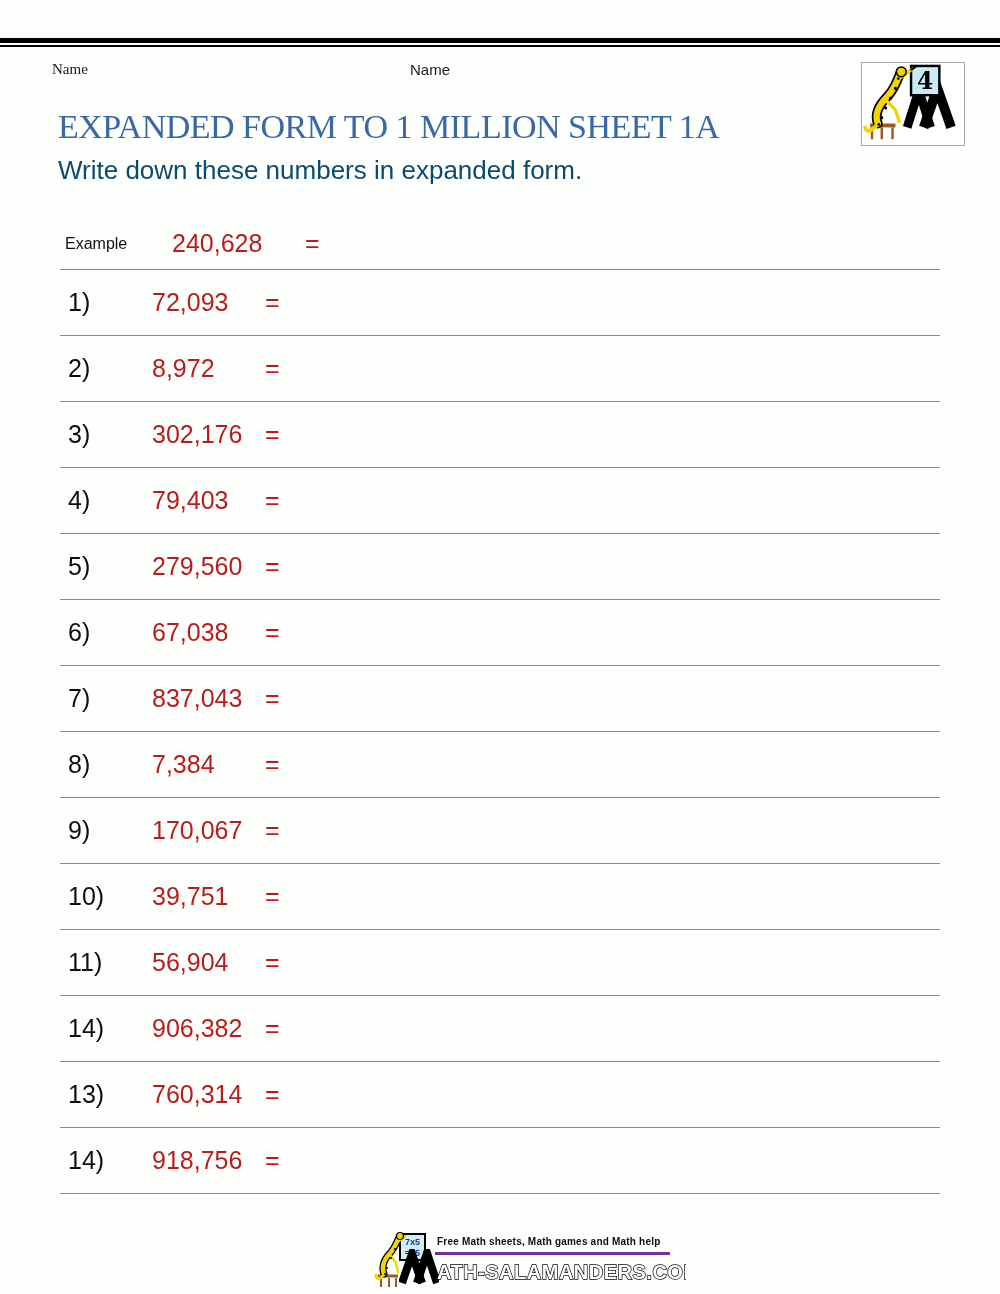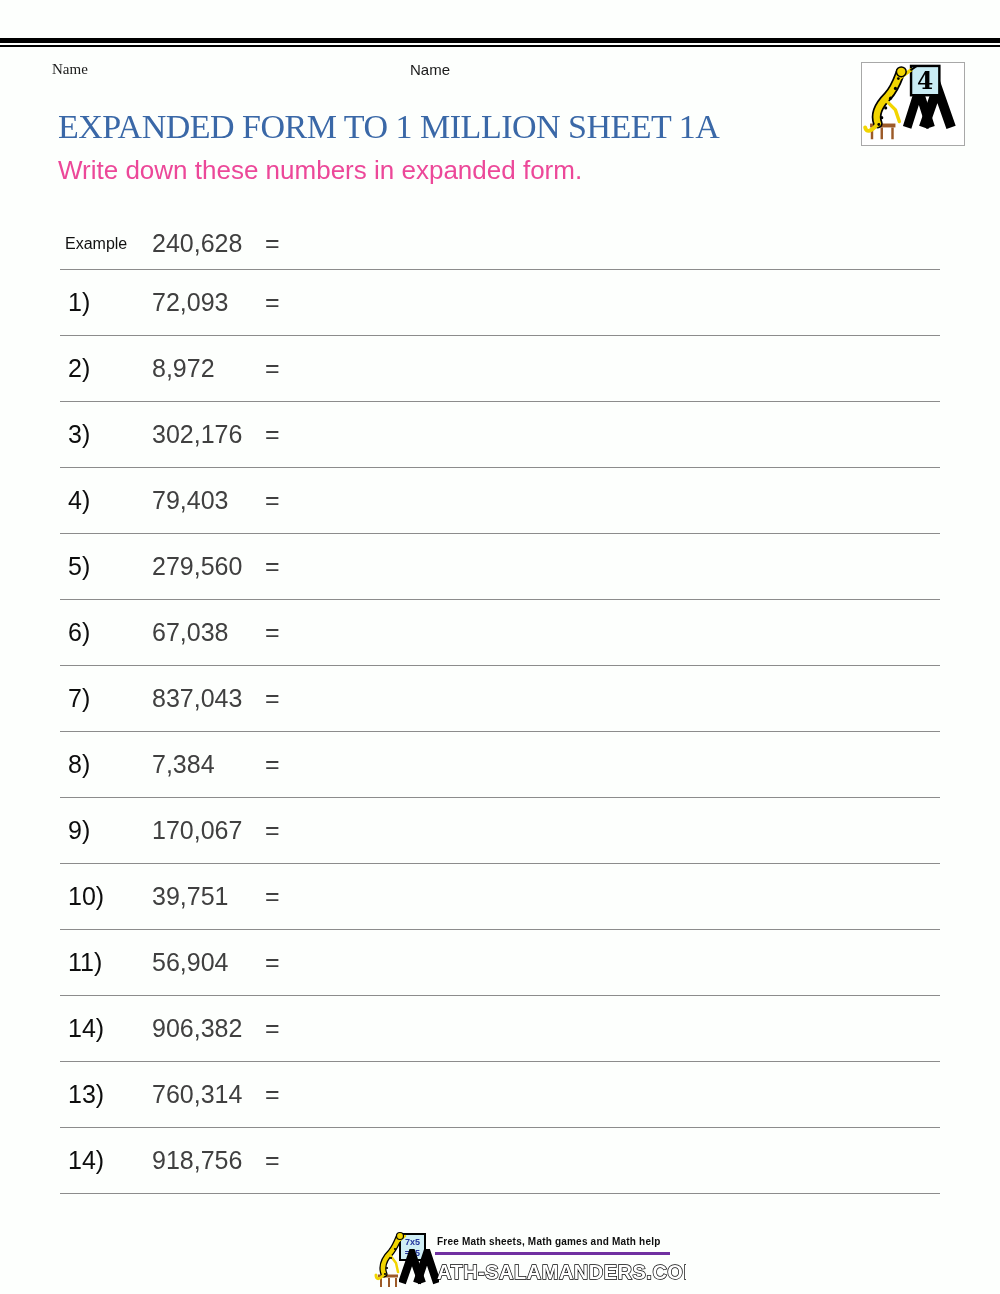--- a/index.html
+++ b/index.html
@@ -15,30 +15,30 @@
   .date-label{position:absolute;left:410px;top:61px;font-size:15px;color:#1a1a1a;}
 
   
   .logo-box{position:absolute;left:861px;top:62px;width:104px;height:84px;
             background:#fff;border:1.5px solid #a8a8a8;box-sizing:border-box;}
   .logo-box svg{display:block;width:100%;height:100%;}
 
   
   .title{position:absolute;left:58px;top:108px;font-family:"Liberation Serif",serif;
          font-size:34px;letter-spacing:-0.5px;color:#3a68a7;white-space:nowrap;}
-  .instruction{position:absolute;left:58px;top:155px;font-size:26px;color:#ec4899;white-space:nowrap;}
+  .instruction{position:absolute;left:58px;top:155px;font-size:26px;color:#0c4a6e;white-space:nowrap;}
 
   
   .worksheet{position:absolute;left:60px;top:218px;width:880px;}
   .row{display:grid;grid-template-columns:92px 113px 45px 1fr;align-items:center;
        border-bottom:1px solid #8c8c8c;box-sizing:border-box;}
-  .example-row{height:52px;}
+  .example-row{height:52px;gap:20px;}
   .problem-row{height:66px;}
   .example-label{font-size:16px;color:#111;padding-left:5px;}
-  .num,.eq,.expansion{font-size:25px;color:#404040;white-space:nowrap;}
+  .num,.eq,.expansion{font-size:25px;color:#b91c1c;white-space:nowrap;}
   .idx{font-size:25px;color:#0d0d0d;padding-left:8px;}
   .answer-blank{height:100%;}
 
   
   .footer-logo{position:absolute;left:374px;top:1230px;width:54px;height:62px;}
   .footer-logo svg{display:block;width:100%;height:100%;}
   .tagline{position:absolute;left:437px;top:1236px;font-size:10px;font-weight:bold;
            color:#0e0e0e;white-space:nowrap;letter-spacing:0.2px;}
   .purple-rule{position:absolute;left:435px;top:1252px;width:235px;height:3px;background:#7030a0;}
   .site-m{position:absolute;left:399px;top:1249px;width:40px;height:36px;}

